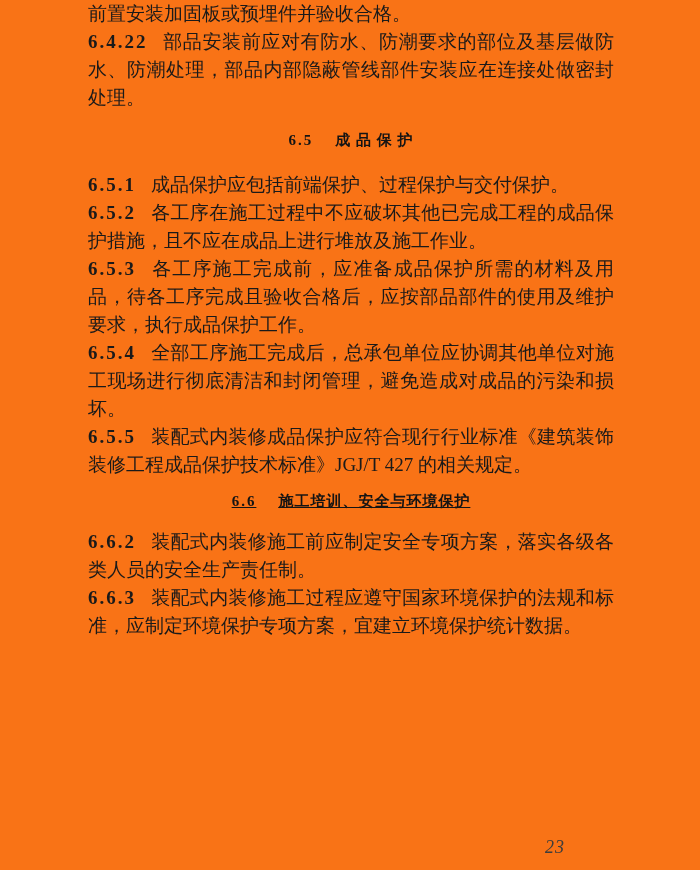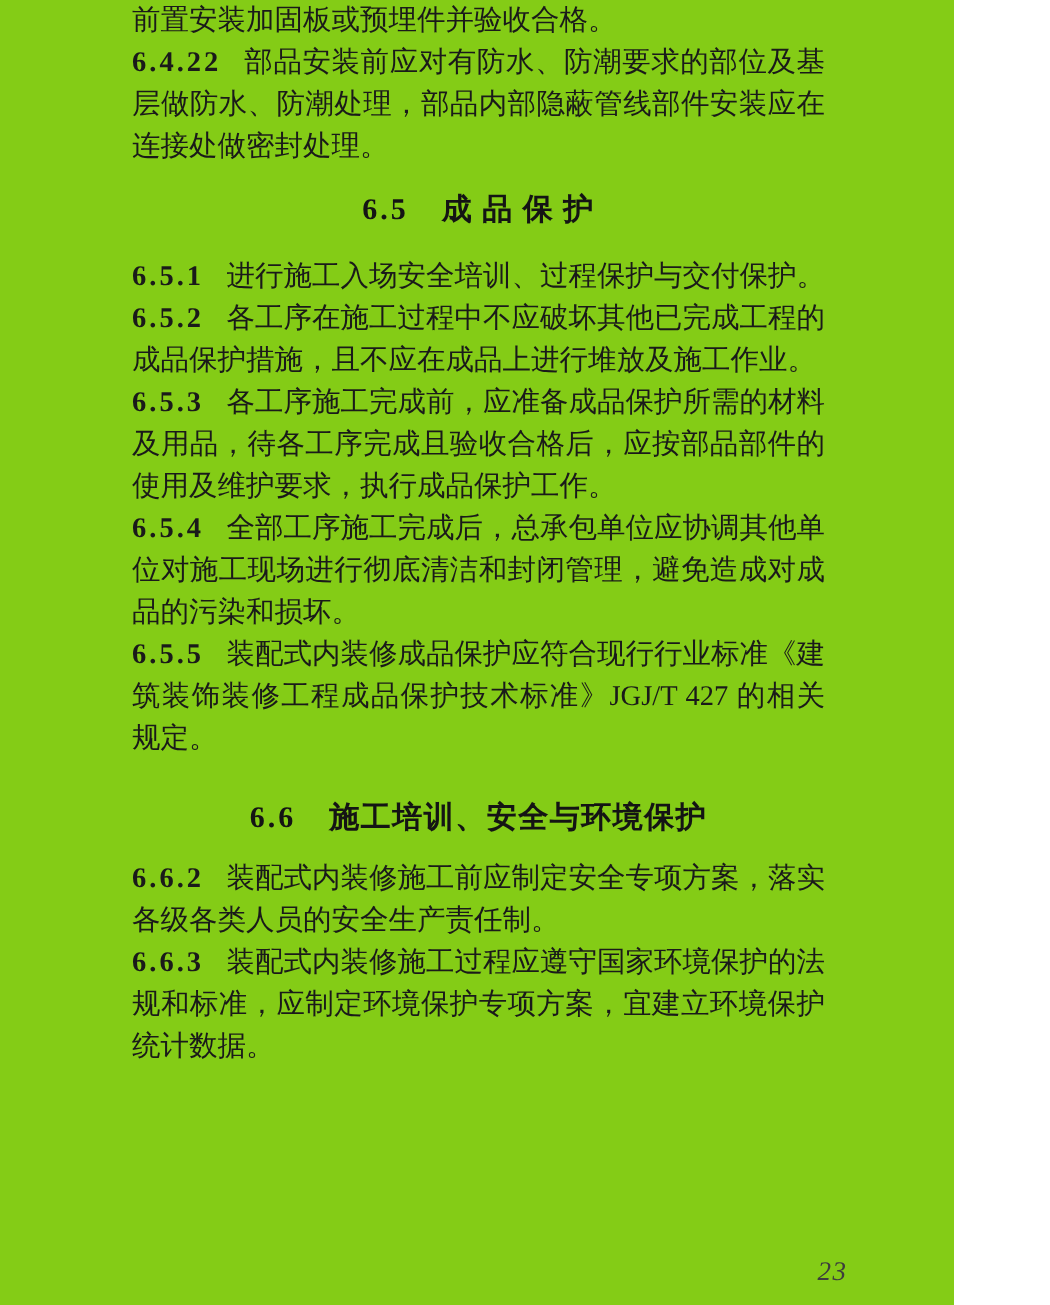--- a/index.html
+++ b/index.html
@@ -2,23 +2,23 @@
 <html lang="zh"><head>
 <meta charset="utf-8">
 <style>
   html, body {
     margin: 0;
     padding: 0;
     background: #ffffff;
   }
   .page {
     position: relative;
-    width: 636px;
+    width: 700px;
     height: 870px;
-    background: #84cc16;
+    background: #f97316;
     overflow: hidden;
     font-family: "Liberation Serif", "DejaVu Serif", serif;
     color: #1a1a1a;
   }
   .doc {
     padding: 0 86px 0 88px;
     font-size: 19px;
     line-height: 28px;
   }
   .para {
@@ -27,28 +27,29 @@
     text-justify: inter-ideograph;
   }
   .para .num {
     font-weight: bold;
     letter-spacing: 2px;
     margin-right: 15px;
     font-family: "Liberation Serif", "DejaVu Serif", serif;
   }
   .heading {
     margin: 14px 0 16px 0;
-    font-size: 20px;
+    font-size: 15px;
     line-height: 29px;
     font-weight: bold;
     text-align: center;
     color: #141414;
   }
   .heading.second {
-    margin: 24px 0 12px 0;
+    margin: 8px 0 12px 0;
+    text-decoration: underline;
   }
   .heading .hnum {
     letter-spacing: 2px;
     margin-right: 22px;
   }
   .heading .htitle {
     letter-spacing: 1px;
   }
   .page-number {
     position: absolute;
@@ -65,21 +66,21 @@
 
 <div class="page">
   <div class="doc">
 
     <p class="para"><span>前置安装加固板或预埋件并验收合格。</span></p>
 
     <p class="para"><span class="num">6.4.22</span><span>部品安装前应对有防水、防潮要求的部位及基层做防水、防潮处理，部品内部隐蔽管线部件安装应在连接处做密封处理。</span></p>
 
     <h2 class="heading"><span class="hnum">6.5</span><span class="htitle">成 品 保 护</span></h2>
 
-    <p class="para"><span class="num">6.5.1</span><span>进行施工入场安全培训、过程保护与交付保护。</span></p>
+    <p class="para"><span class="num">6.5.1</span><span>成品保护应包括前端保护、过程保护与交付保护。</span></p>
 
     <p class="para"><span class="num">6.5.2</span><span>各工序在施工过程中不应破坏其他已完成工程的成品保护措施，且不应在成品上进行堆放及施工作业。</span></p>
 
     <p class="para"><span class="num">6.5.3</span><span>各工序施工完成前，应准备成品保护所需的材料及用品，待各工序完成且验收合格后，应按部品部件的使用及维护要求，执行成品保护工作。</span></p>
 
     <p class="para"><span class="num">6.5.4</span><span>全部工序施工完成后，总承包单位应协调其他单位对施工现场进行彻底清洁和封闭管理，避免造成对成品的污染和损坏。</span></p>
 
     <p class="para"><span class="num">6.5.5</span><span>装配式内装修成品保护应符合现行行业标准《建筑装饰装修工程成品保护技术标准》JGJ/T 427 的相关规定。</span></p>
 
     <h2 class="heading second"><span class="hnum">6.6</span><span class="htitle">施工培训、安全与环境保护</span></h2>

